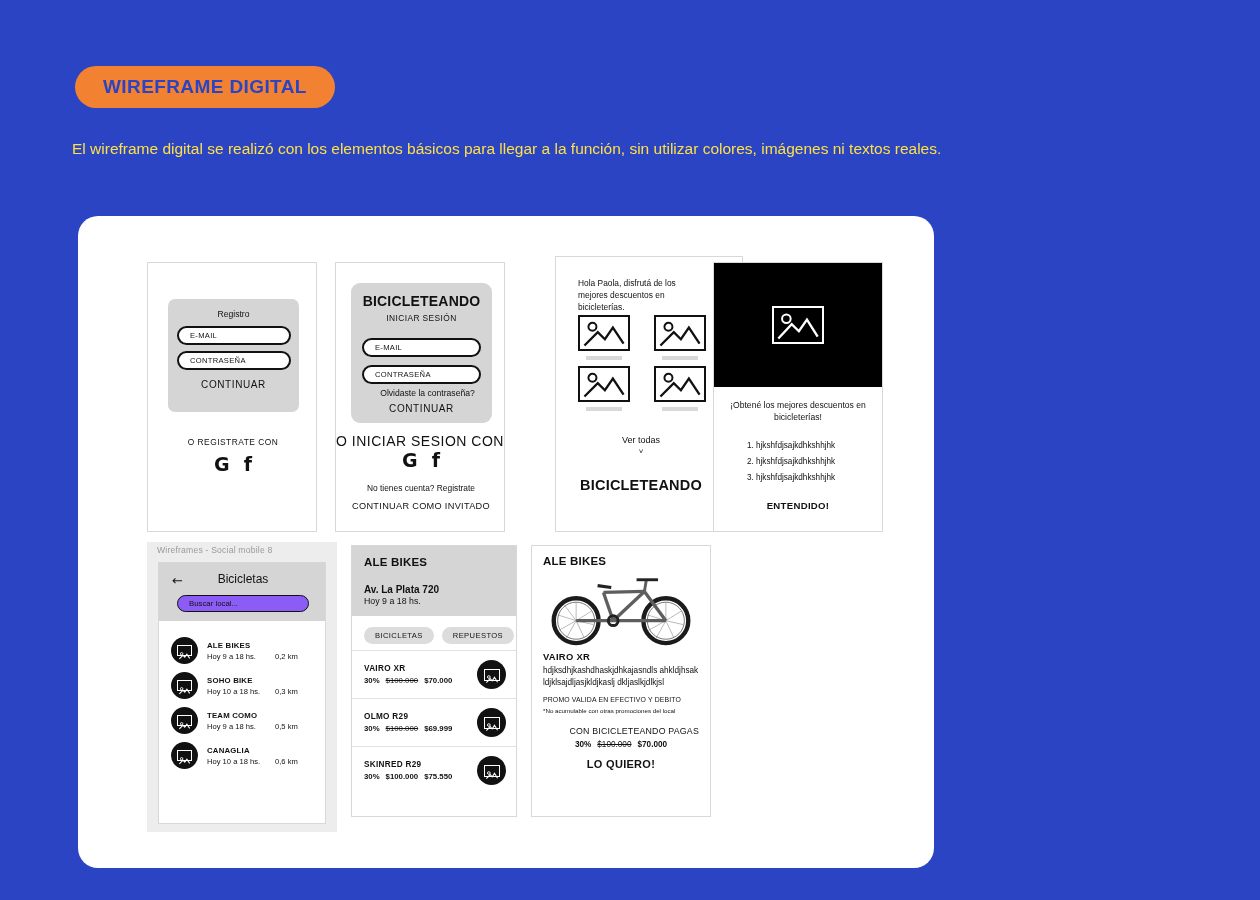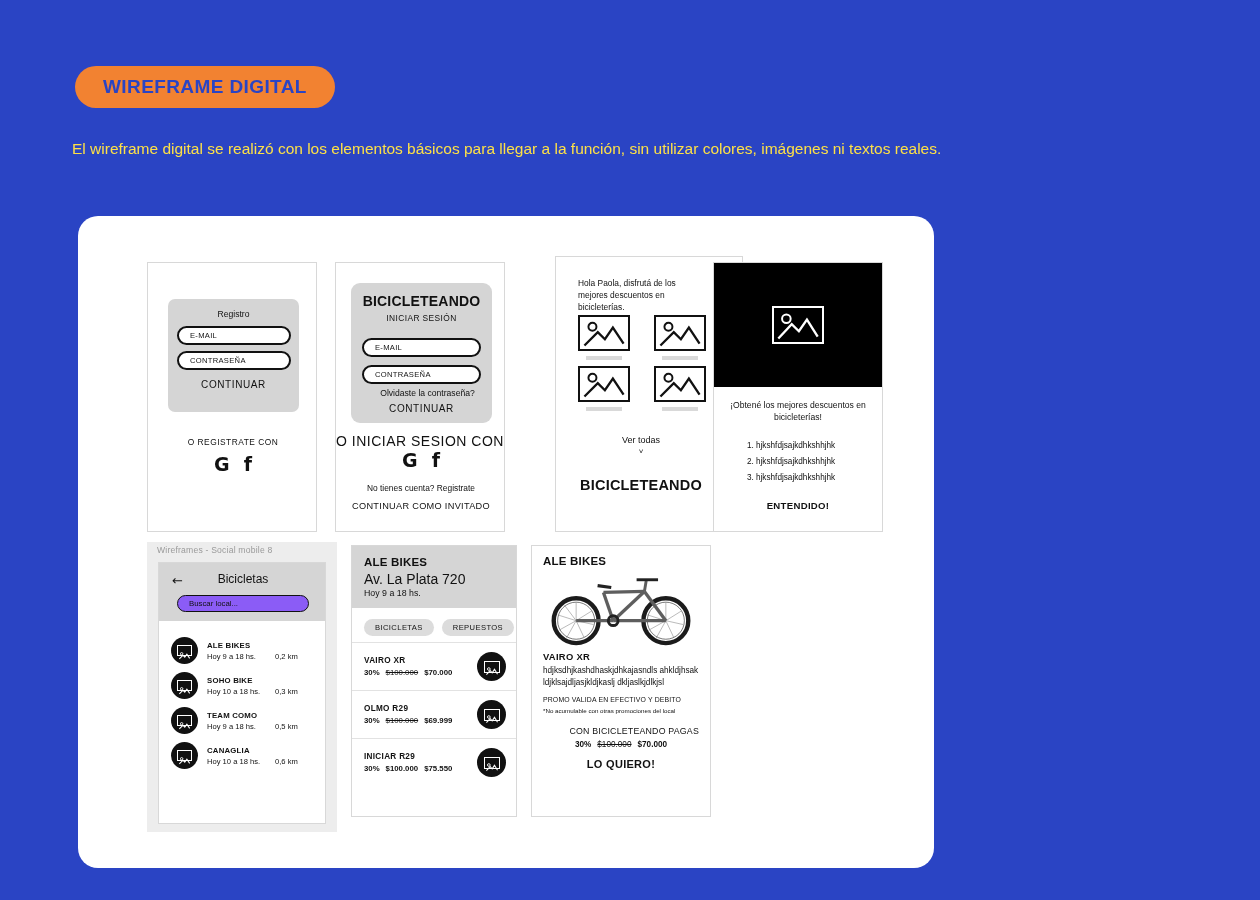--- a/index.html
+++ b/index.html
@@ -136,21 +136,21 @@
   .shop-meta { margin-left: 9px; flex: 1; }
   .shop-name { font-size: 7.8px; font-weight: bold; letter-spacing: .2px; color: #111; }
   .shop-sub { font-size: 7.6px; margin-top: 2px; display: flex; color: #111; }
   .shop-sub .hours { width: 68px; }
   .shop-sub .dist { }
 
   
   #s6 { left: 351px; top: 545px; width: 166px; height: 272px; }
   #s6 .hdr { background: #D5D5D5; padding: 10px 12px 10px 12px; }
   #s6 .shopname { font-size: 11.5px; font-weight: bold; letter-spacing: .2px; color: #111; }
-  #s6 .addr { font-size: 14px; margin-top: 3px; color: #111; }
+  #s6 .addr { font-size: 10px; margin-top: 16px; color: #111; font-weight: bold; }
   #s6 .hrs { font-size: 8.8px; margin-top: 1px; color: #111; }
   .tabs { display: flex; gap: 8px; padding: 11px 12px 6px 12px; }
   .tab { background: #DCDCDC; border-radius: 10px; padding: 4px 11px; font-size: 7.6px; letter-spacing: .4px; color: #111; }
   .prod-row { border-top: 1px solid #E2E2E2; padding: 9px 10px 9px 12px; display: flex; align-items: center; }
   .prod-row:first-of-type { border-top: none; }
   .prod-info { flex: 1; }
   .prod-name { font-size: 8.2px; font-weight: bold; letter-spacing: .3px; color: #111; }
   .prod-price { font-size: 7.8px; font-weight: bold; margin-top: 3px; display: flex; gap: 6px; color: #111; }
   .prod-price .old { text-decoration: line-through; font-weight: normal; }
   .prod-thumb {
@@ -406,21 +406,21 @@
         <div class="ph-box">
           <svg viewBox="0 0 16 12" width="100%" height="100%">
               <circle cx="4.2" cy="3.6" r="1.6" fill="none" stroke="#fff" stroke-width="1.1"></circle>
               <polyline points="1.3,10.4 5.8,5.6 8.2,8.2 11,4 14.6,9.8" fill="none" stroke="#fff" stroke-width="1.3"></polyline>
             </svg>
         </div>
       </div>
     </div>
     <div class="prod-row">
       <div class="prod-info">
-        <div class="prod-name">INICIAR R29</div>
+        <div class="prod-name">SKINRED R29</div>
         <div class="prod-price">
           <span>30%</span>
           <span>$100.000</span>
           <span>$75.550</span>
         </div>
       </div>
       <div class="prod-thumb">
         <div class="ph-box">
           <svg viewBox="0 0 16 12" width="100%" height="100%">
               <circle cx="4.2" cy="3.6" r="1.6" fill="none" stroke="#fff" stroke-width="1.1"></circle>

